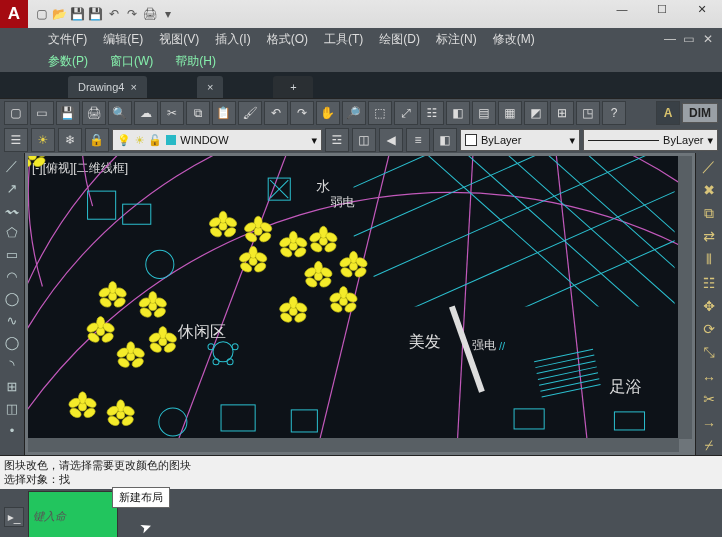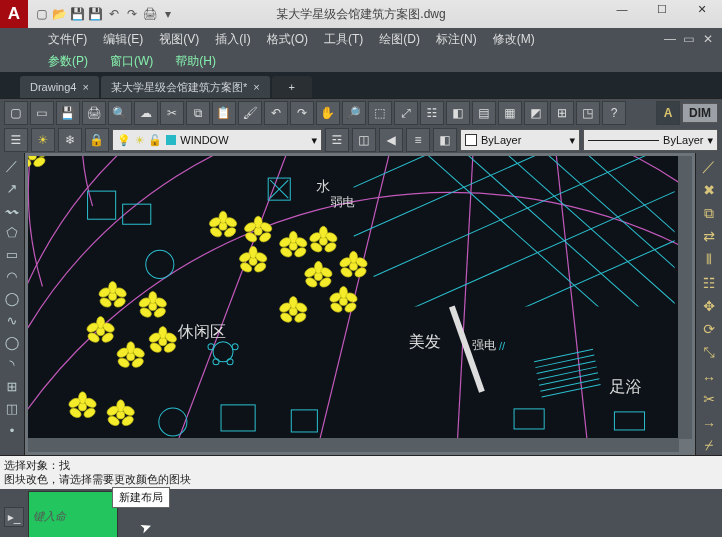--- a/index.html
+++ b/index.html
@@ -113,20 +113,21 @@
   .doc-tab {
     height: 22px;
     padding: 0 10px;
     background: #3a4147;
     border-radius: 3px 3px 0 0;
     color: #cfd3d6;
     display: flex;
     align-items: center;
     gap: 6px;
     font-size: 11px;
+    margin-left: 48px;
   }
   .doc-tab.add {
     background: #2a2f33;
     width: 20px;
     justify-content: center;
   }
   .toolbar {
     height: 28px;
     background: #4a5056;
     border-top: 1px solid #222;
@@ -359,21 +360,20 @@
   <div class="qat">
     <span class="tb-icon">▢</span>
     <span class="tb-icon">📂</span>
     <span class="tb-icon">💾</span>
     <span class="tb-icon">💾</span>
     <span class="tb-icon">↶</span>
     <span class="tb-icon">↷</span>
     <span class="tb-icon">🖨</span>
     <span class="tb-icon">▾</span>
   </div>
-  <div class="title">某大学星级会馆建筑方案图.dwg</div>
   <div class="win-controls">
     <div class="win-btn">—</div>
     <div class="win-btn">☐</div>
     <div class="win-btn">✕</div>
   </div>
 </div>
 
 <div class="menubar">
   <span class="item">文件(F)</span>
   <span class="item">编辑(E)</span>
@@ -396,21 +396,20 @@
   <span class="item">窗口(W)</span>
   <span class="item">帮助(H)</span>
 </div>
 
 <div class="tabbar">
   <div class="doc-tab">
     <span>Drawing4</span>
     <span>×</span>
   </div>
   <div class="doc-tab">
-    <span>某大学星级会馆建筑方案图*</span>
     <span>×</span>
   </div>
   <div class="doc-tab add">+</div>
 </div>
 
 <div class="toolbar">
   <div class="tool-btn">▢</div>
   <div class="tool-btn">▭</div>
   <div class="tool-btn">💾</div>
   <div class="tool-btn">🖨</div>
@@ -481,20 +480,21 @@
     <div class="tool-btn">∿</div>
     <div class="tool-btn">◯</div>
     <div class="tool-btn">◝</div>
     <div class="tool-btn">⊞</div>
     <div class="tool-btn">◫</div>
     <div class="tool-btn">•</div>
   </div>
 
   <div class="canvas-wrap">
     <div class="canvas">
+      <div class="vlabel">[-][俯视][二维线框]</div>
       <svg width="100%" height="100%" viewBox="0 0 640 282">
 
         <g stroke="#c259bb" stroke-width="1.2" fill="none">
           <path d="M -60 350 A 520 520 0 0 1 700 120"></path>
           <path d="M -60 310 A 460 460 0 0 1 700 70"></path>
           <path d="M -40 260 A 420 420 0 0 1 700 30"></path>
           <path d="M -20 200 A 360 360 0 0 1 680 -20"></path>
           <path d="M 10 130  A 300 300 0 0 1 640 -60"></path>
           <path d="M 60 50   A 240 240 0 0 1 560 -100"></path>
 
@@ -607,22 +607,22 @@
     <div class="tool-btn">⤡</div>
     <div class="tool-btn">↔</div>
     <div class="tool-btn">✂</div>
     <div class="tool-btn">→</div>
     <div class="tool-btn">⌿</div>
   </div>
 </div>
 
 <div class="cmd-area">
   <div class="cmd-hist">
+    <div>图块改色，请选择需要更改颜色的图块</div>
     <div>选择对象：找</div>
-    <div>图块改色，请选择需要更改颜色的图块</div>
   </div>
   <div class="cmd-line">
     <div class="tool-btn" style="width:18px;height:18px;">▸_</div>
     <div class="cmd-input">键入命</div>
     <div class="tooltip">新建布局</div>
   </div>
 </div>
 
 <div class="status">
   <div class="status-tab active">模型</div>

